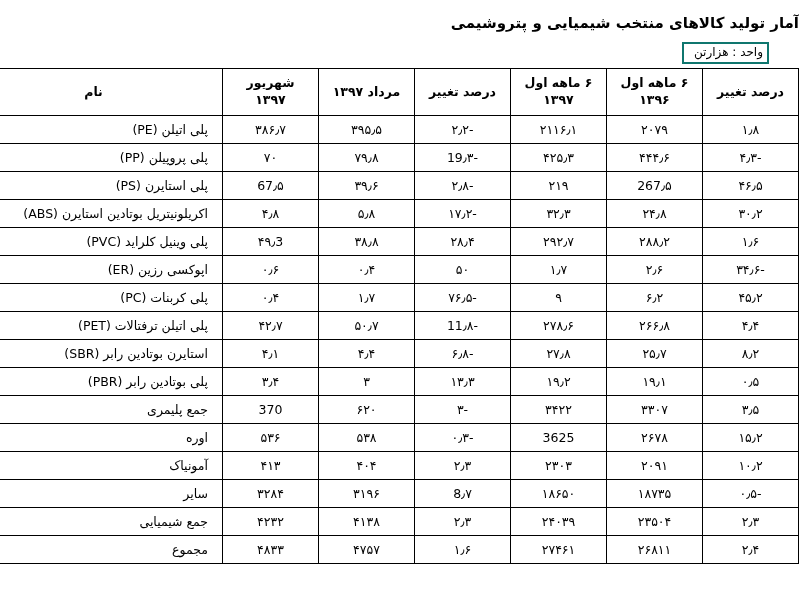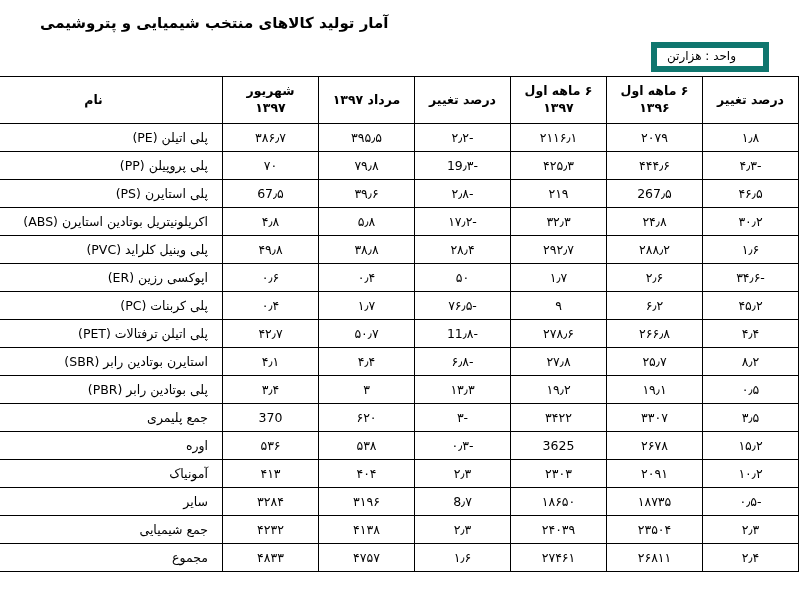--- a/index.html
+++ b/index.html
@@ -16,36 +16,35 @@
     overflow: hidden;
   }
   .page {
     width: 799px;
     height: 601px;
     box-sizing: border-box;
     padding: 0;
     position: relative;
   }
   .title {
-    text-align: left;
+    text-align: right;
     font-size: 15px;
     font-weight: bold;
     margin: 14px 0 0 0;
     letter-spacing: 0;
-    padding-left: 40px;
   }
   .unit-row {
     margin: 10px 30px 4px 30px;
     text-align: right;
     font-size: 12px;
   }
   .unit-box {
     display: inline-block;
-    border: 6px solid #0f766e;
-    padding: 2px 27px 3px 10px;
+    border: 2px solid #0f766e;
+    padding: 2px 4px 3px 10px;
     font-size: 12px;
     line-height: 1.1;
     text-align: right;
   }
   table.stats {
     border-collapse: collapse;
     width: 740px;
     margin: 0 auto;
     table-layout: fixed;
     border: 1px solid #000;
@@ -159,21 +158,21 @@
         <td>۵٫۸</td>
         <td>۴٫۸</td>
         <td class="name-cell">اکریلونیتریل بوتادین استایرن (ABS)</td>
       </tr>
       <tr>
         <td>۱٫۶</td>
         <td>۲۸۸٫۲</td>
         <td>۲۹۲٫۷</td>
         <td>۲۸٫۴</td>
         <td>۳۸٫۸</td>
-        <td>۴۹٫۸</td>
+        <td>۴۹٫3</td>
         <td class="name-cell">پلی وینیل کلراید (PVC)</td>
       </tr>
       <tr>
         <td>-۳۴٫۶</td>
         <td>۲٫۶</td>
         <td>۱٫۷</td>
         <td>۵۰</td>
         <td>۰٫۴</td>
         <td>۰٫۶</td>
         <td class="name-cell">اپوکسی رزین (ER)</td>

